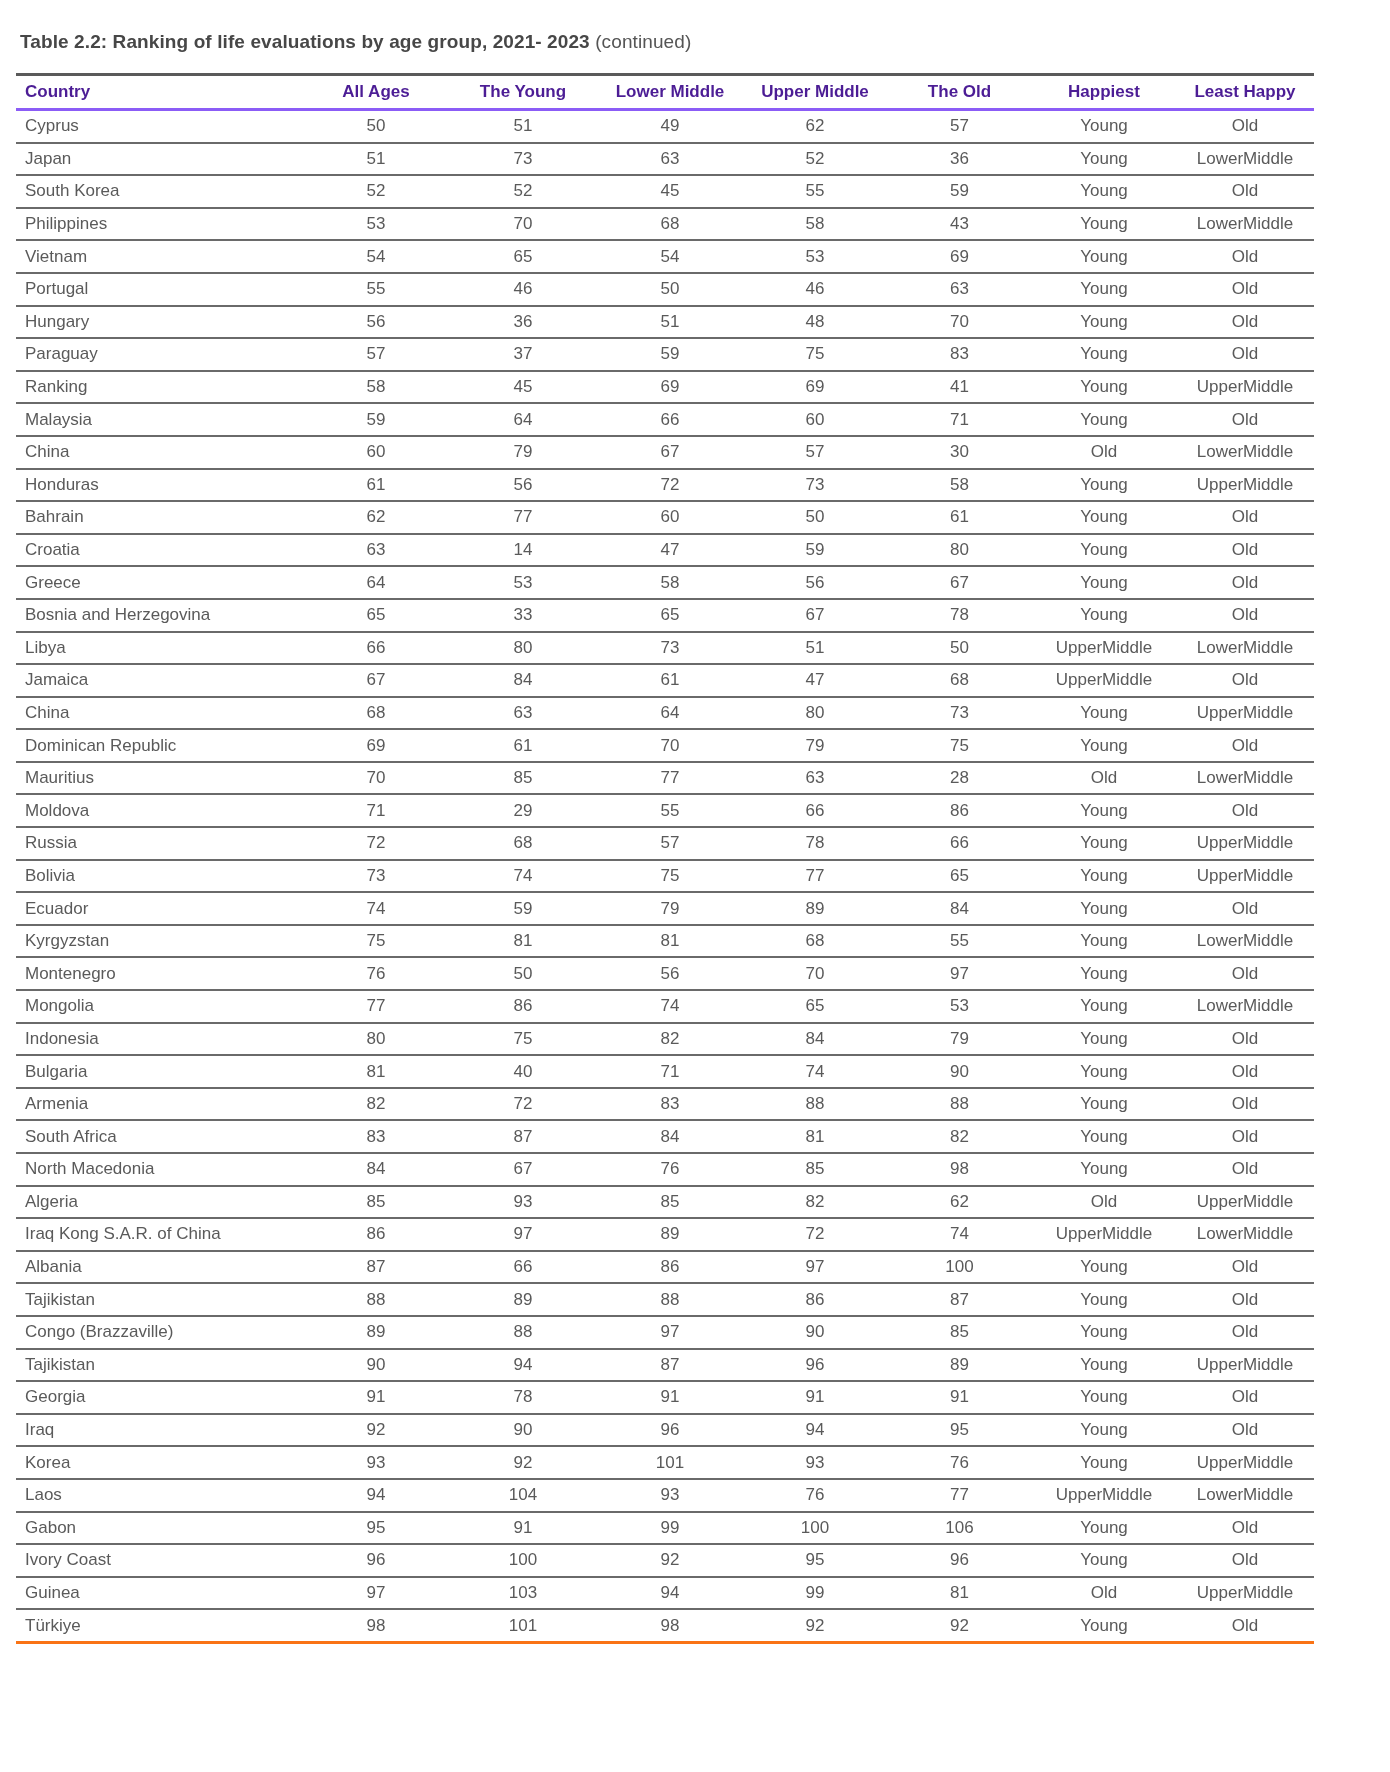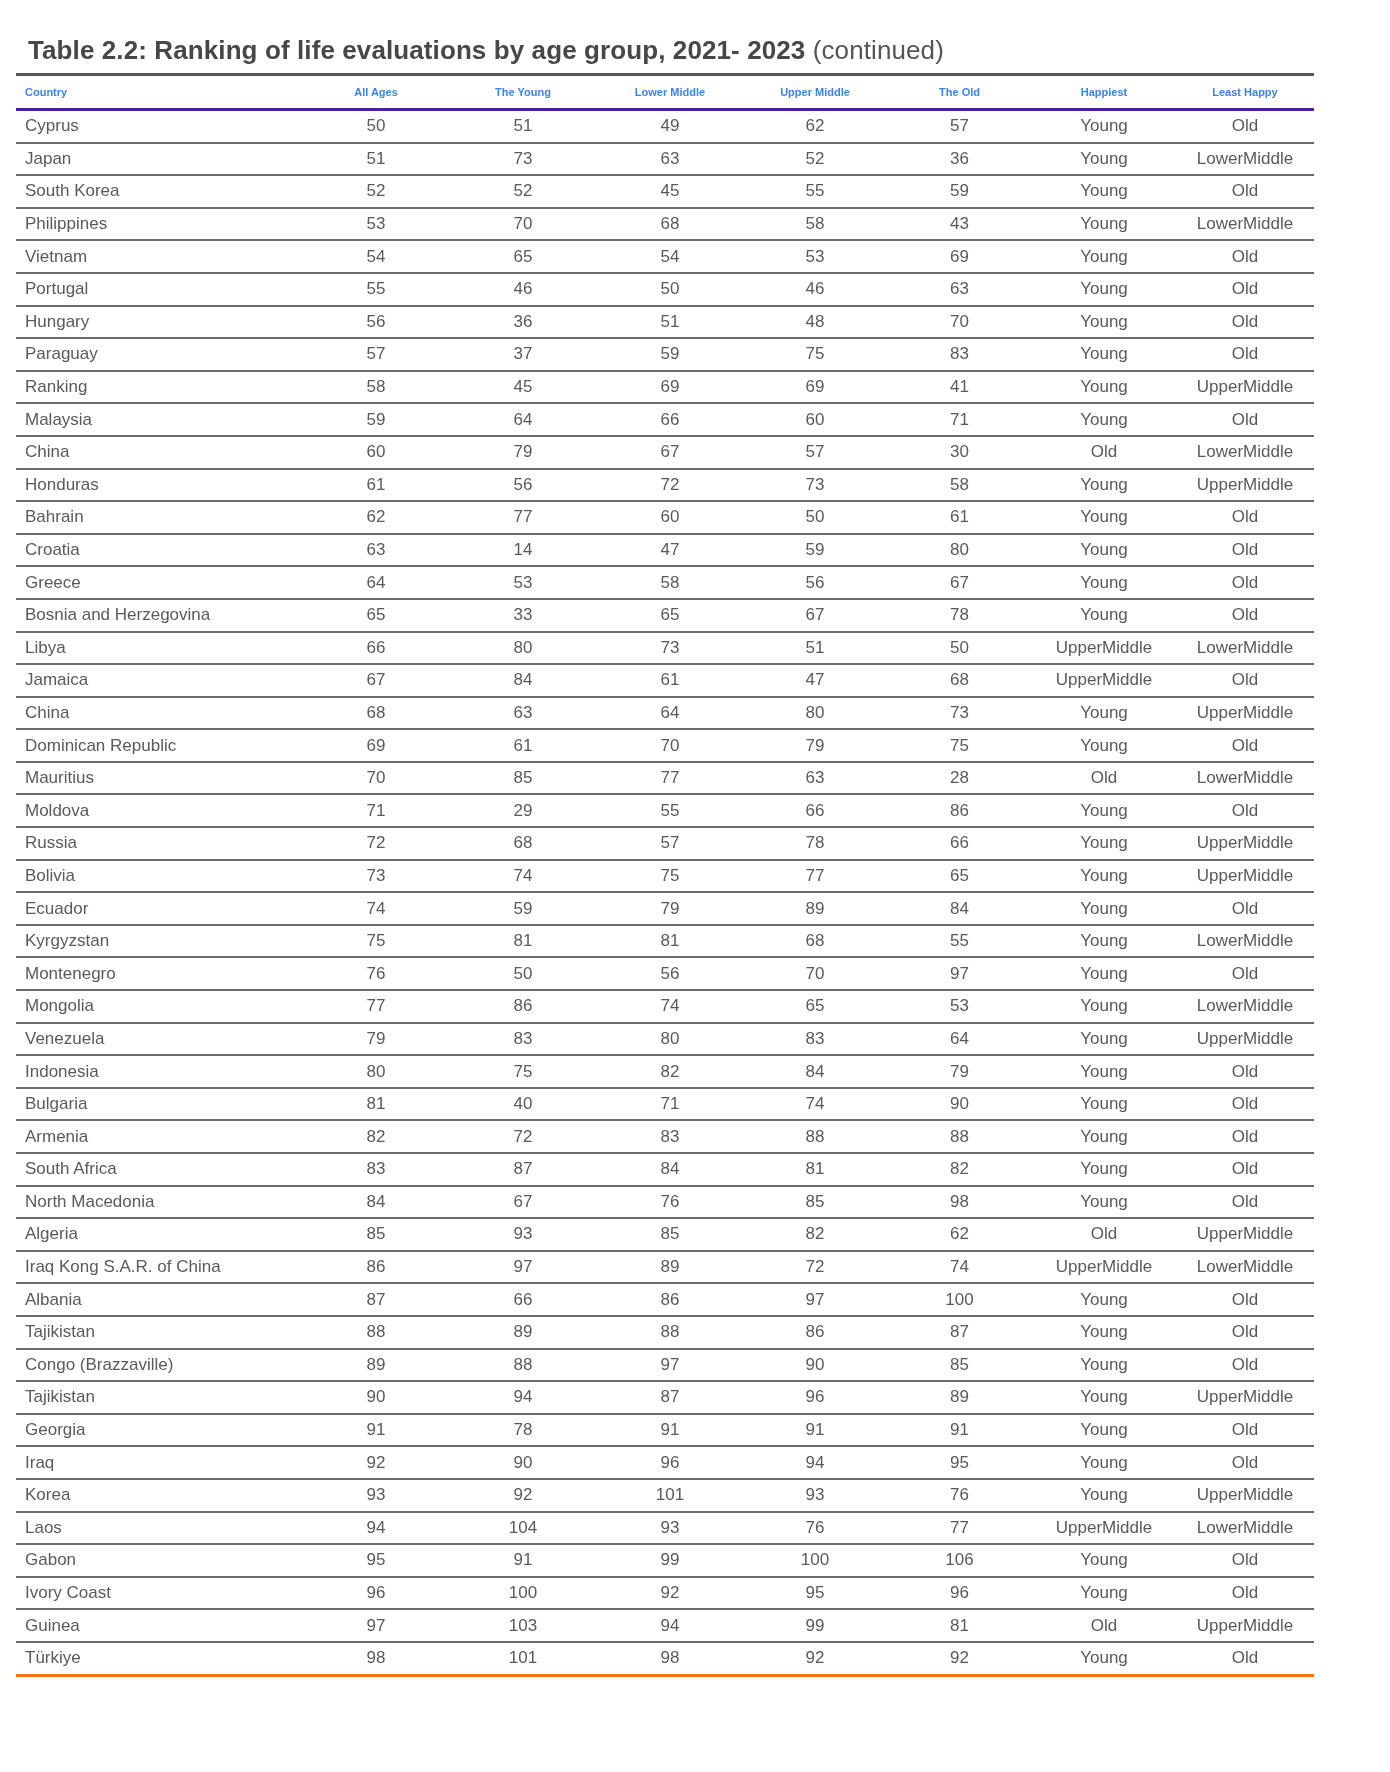--- a/index.html
+++ b/index.html
@@ -12,22 +12,22 @@
     height: 1772px;
     position: relative;
     overflow: hidden;
     font-family: "Liberation Sans", sans-serif;
     color: #555555;
   }
   .title {
     position: absolute;
     left: 16px;
     top: 20px;
-    margin: 12px;
-    font-size: 26px;
+    margin: 4px;
+    font-size: 19px;
     line-height: 36px;
     font-weight: bold;
     color: #474747;
     white-space: nowrap;
     letter-spacing: 0.1px;
     text-align: center;
   }
   .title .cont {
     font-weight: normal;
     color: #555555;
@@ -37,25 +37,25 @@
     left: 16px;
     top: 73px;
     width: 1298px;
     border-collapse: collapse;
     table-layout: fixed;
     border-top: 3px solid #5a5a5a;
   }
   table.rank th {
     height: 32px;
     padding: 0;
-    font-size: 11px;
+    font-size: 17px;
     font-weight: bold;
-    color: #3b82f6;
+    color: #4c1d95;
     text-align: center;
-    border-bottom: 3px solid #4c1d95;
+    border-bottom: 3px solid #8b5cf6;
     white-space: nowrap;
   }
   table.rank th.country, table.rank td.country {
     text-align: left;
     padding-left: 9px;
   }
   table.rank td {
     height: 30.6px;
     padding: 0;
     font-size: 17px;
@@ -371,30 +371,20 @@
         <td class="country">Mongolia</td>
         <td>77</td>
         <td>86</td>
         <td>74</td>
         <td>65</td>
         <td>53</td>
         <td>Young</td>
         <td>LowerMiddle</td>
       </tr>
       <tr>
-        <td class="country">Venezuela</td>
-        <td>79</td>
-        <td>83</td>
-        <td>80</td>
-        <td>83</td>
-        <td>64</td>
-        <td>Young</td>
-        <td>UpperMiddle</td>
-      </tr>
-      <tr>
         <td class="country">Indonesia</td>
         <td>80</td>
         <td>75</td>
         <td>82</td>
         <td>84</td>
         <td>79</td>
         <td>Young</td>
         <td>Old</td>
       </tr>
       <tr>

